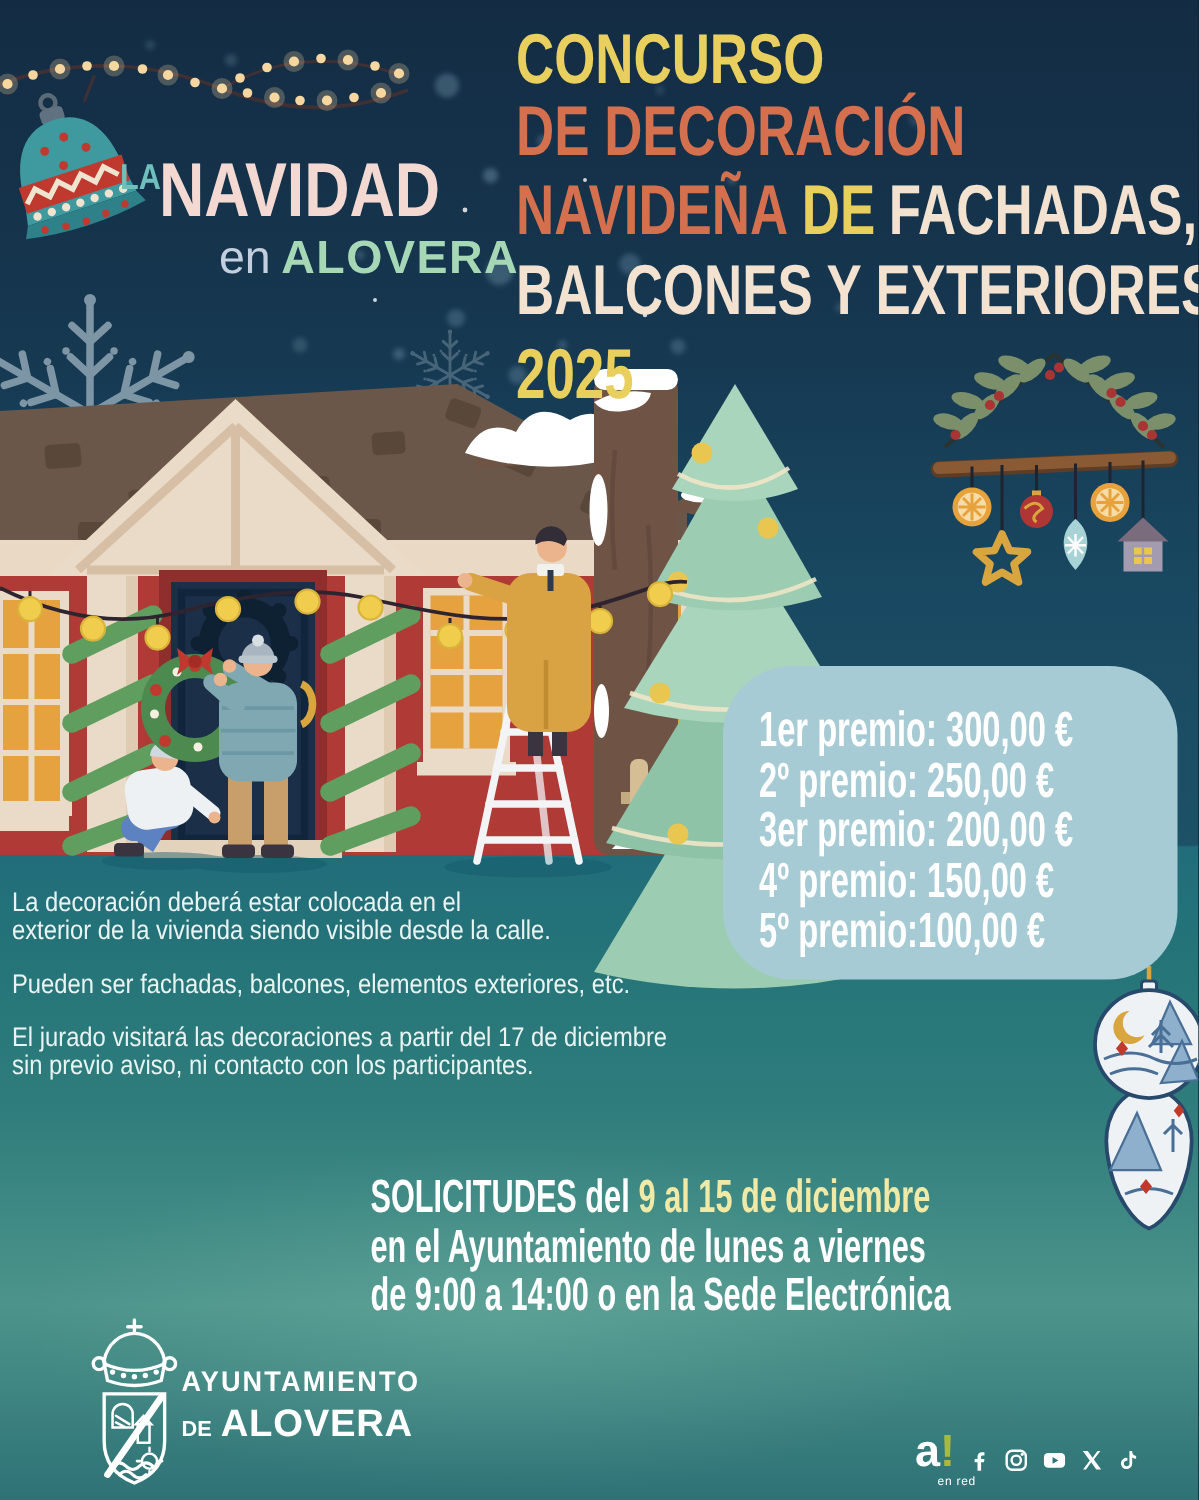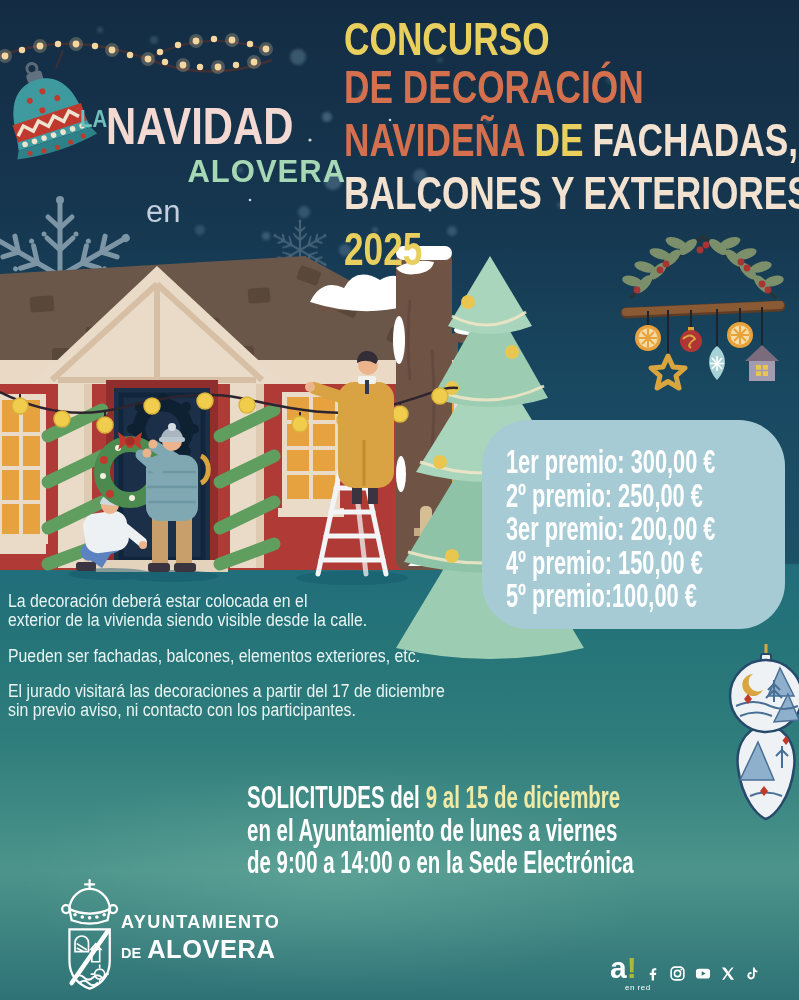--- a/index.html
+++ b/index.html
@@ -10,32 +10,32 @@
       radial-gradient(55% 16% at 42% 88%, rgba(151,209,188,.22), rgba(151,209,188,0) 72%),
       linear-gradient(180deg,#132c43 0%,#163750 22%,#194962 40%,#1d5166 56.3%,#216d7b 56.5%,#257478 64%,#2f7d7c 74%,#4c948b 87%,#2e7276 100%);
   }
   .scene{position:absolute;inset:0;}
   .abs{position:absolute;white-space:nowrap;}
   .cond{transform-origin:0 0;}
   
   .brand-la{left:80px;top:105px;font-size:24px;font-weight:bold;color:#6fc0bd;transform:scaleX(.85);}
   .brand-navidad{left:106px;top:97px;font-size:51px;font-weight:bold;color:#f3d9d2;transform:scaleX(.82);}
   .brand-line2{left:146px;top:154px;display:flex;align-items:flex-start;gap:7px;}
-  .brand-en{font-size:31px;color:#c3cede;font-weight:500;margin-top:40px;}
+  .brand-en{font-size:31px;color:#c3cede;font-weight:500;}
   .brand-alovera{font-size:31px;font-weight:bold;color:#a6d8b6;letter-spacing:1px;}
   
   .title-line{left:344px;font-size:47px;font-weight:bold;transform:scaleX(.75);line-height:1;}
   .t1{top:15px;color:#e8cf5e;}
   .t2{top:63px;color:#d4704e;}
   .t3{top:116px;}
   .t3 .seg-o{color:#d4704e;} .t3 .seg-y{color:#e8cf5e;margin-left:12px;} .t3 .seg-c{color:#f3e2d0;margin-left:12px;}
   .t4{top:169px;color:#f3e2d0;}
   .t5{top:225px;color:#e8cf5e;}
   
-  .prize-panel{position:absolute;left:482px;top:420px;width:303px;height:209px;background:#a6cbd4;border-radius:46px;padding:25px 0 0 24px;box-sizing:border-box;}
+  .prize-panel{position:absolute;left:482px;top:444px;width:303px;height:209px;background:#a6cbd4;border-radius:46px;padding:25px 0 0 24px;box-sizing:border-box;}
   .prize-line{font-size:33px;line-height:33.5px;font-weight:bold;color:#ffffff;white-space:nowrap;transform:scaleX(.66);transform-origin:0 50%;}
   
   .rules{left:8px;top:592px;color:#e9f4f2;font-size:18px;line-height:19px;transform:scaleX(.88);}
   .rules p{margin:0;}
   .rules .p2{margin-top:17px;} .rules .p3{margin-top:16px;}
   
   .apply{left:247px;top:782px;font-weight:bold;font-size:31px;line-height:32.5px;color:#ffffff;transform:scaleX(.66);}
   .apply .yellow{color:#f0eaa6;margin-left:9px;}
   
   .org-text{left:121px;top:911px;color:#ffffff;text-align:right;}

